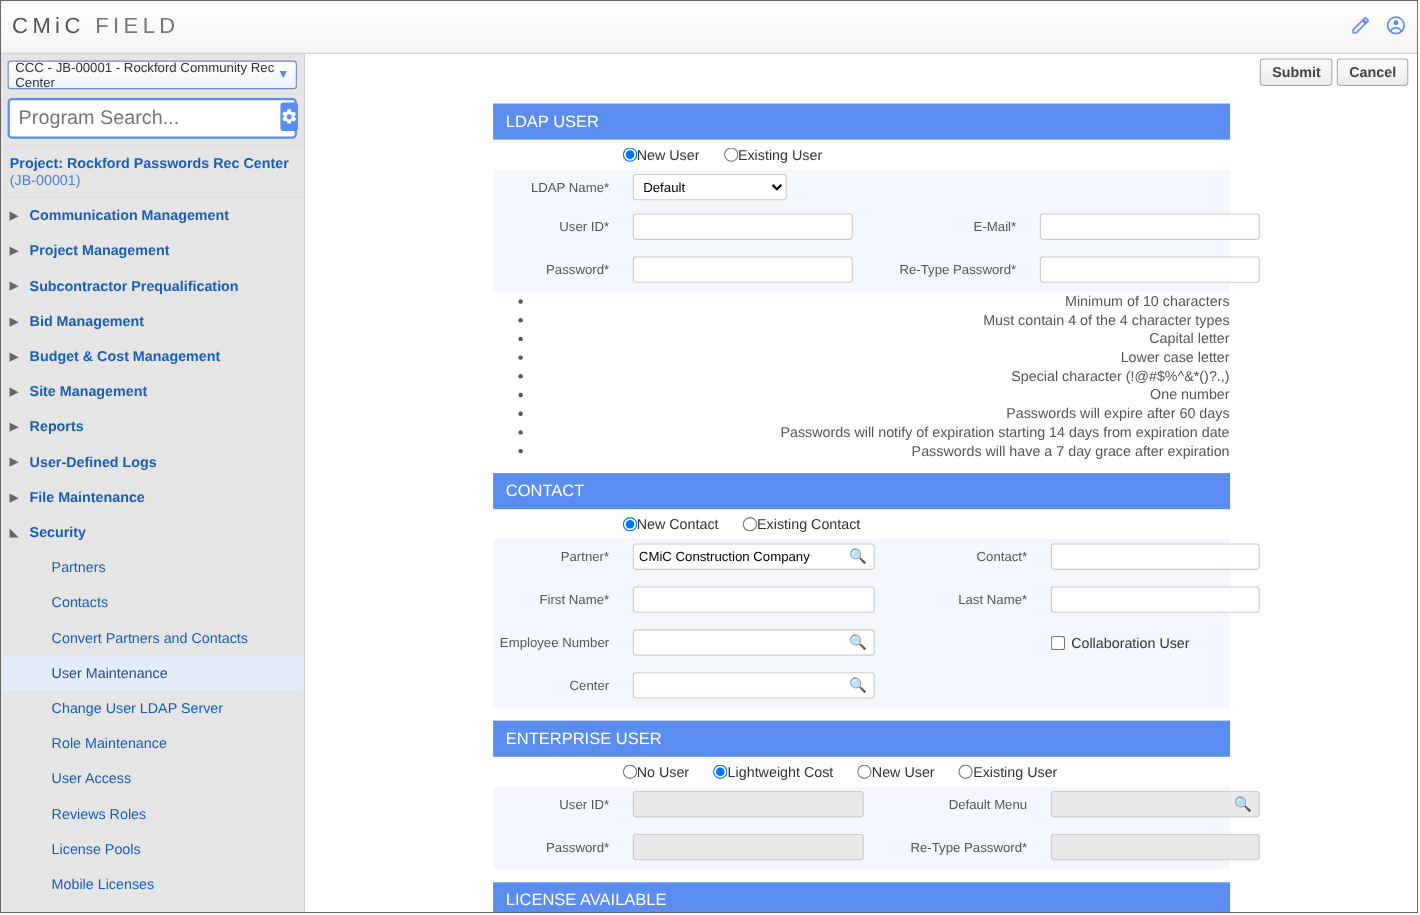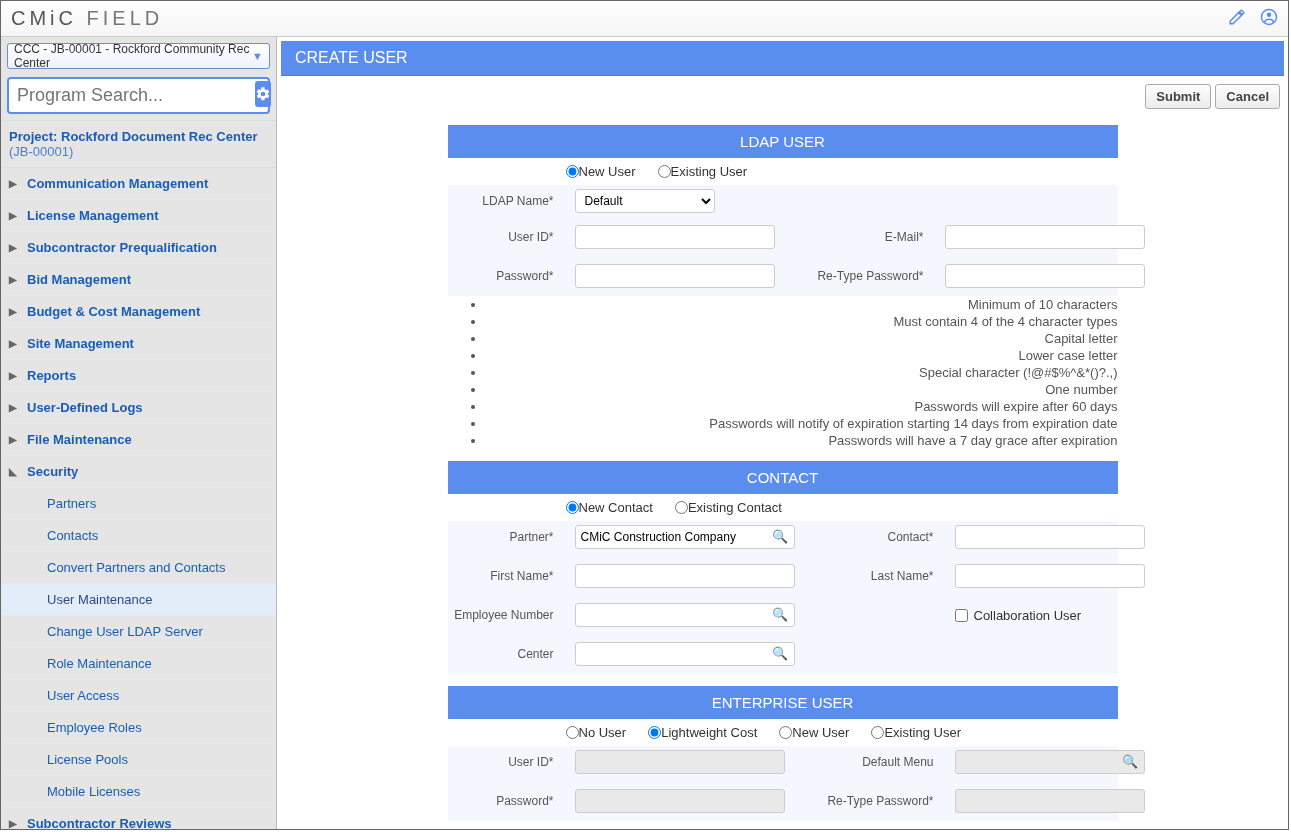--- a/index.html
+++ b/index.html
@@ -12,21 +12,21 @@
 }
 .app-frame {
   border: 1px solid #666;
   width: 1289px;
   height: 830px;
   display: flex;
   flex-direction: column;
   position: relative;
 }
 .topbar {
-  height: 36px;
+  height: 48px;
   border-bottom: 1px solid #ccc;
   display: flex;
   align-items: center;
   padding: 0 10px;
   background: linear-gradient(#fff, #f5f5f5);
 }
 .brand { font-size: 20px; letter-spacing: 4px; color: #777; font-family: "Arial Narrow", Arial, sans-serif; }
 .brand .bold { color: #555; }
 .topbar-icons { margin-left: auto; display: flex; gap: 14px; color: #5b8def; }
 .topbar-icons svg { width: 18px; height: 18px; cursor: pointer; }
@@ -123,21 +123,20 @@
 .content-inner { padding: 0 12px 20px 12px; display: flex; flex-direction: column; align-items: center; }
 .section {
   width: 670px;
   margin-top: 12px;
 }
 .section-header {
   background: #5b8def;
   color: #fff;
   padding: 8px 12px;
   font-size: 15px;
-  text-align: center;
 }
 .section-body { background: #fff; border-top: none; }
 .radio-row { padding: 6px 0; display: flex; gap: 22px; padding-left: 118px; font-size: 13px; }
 .radio-row label { display: flex; align-items: center; gap: 0; }
 .form-grid {
   display: grid;
   grid-template-columns: 112px 210px 36px 130px 180px;
   row-gap: 6px;
   align-items: center;
   background: #f4f7fd;
@@ -195,30 +194,30 @@
       </div>
       <div class="search-wrap">
         <input type="text" placeholder="Program Search..." style="">
         <div class="gear-btn">
           <svg width="16" height="16" viewBox="0 0 24 24" fill="currentColor">
               <path d="M19.14 12.94a7.14 7.14 0 0 0 .05-.94 7.14 7.14 0 0 0-.05-.94l2.03-1.58a.5.5 0 0 0 .12-.64l-1.92-3.32a.5.5 0 0 0-.61-.22l-2.39.96a7.03 7.03 0 0 0-1.62-.94l-.36-2.54A.5.5 0 0 0 13.9 2h-3.84a.5.5 0 0 0-.49.42l-.36 2.54c-.58.24-1.12.56-1.62.94l-2.39-.96a.5.5 0 0 0-.61.22L2.67 8.48a.5.5 0 0 0 .12.64l2.03 1.58c-.03.31-.05.63-.05.94s.02.63.05.94l-2.03 1.58a.5.5 0 0 0-.12.64l1.92 3.32c.14.24.43.34.61.22l2.39-.96c.5.38 1.04.7 1.62.94l.36 2.54c.4.24.25.42.49.42h3.84c.24 0 .45-.18.49-.42l.36-2.54c.58-.24 1.12-.56 1.62-.94l2.39.96c.24.1.5 0 .61-.22l1.92-3.32a.5.5 0 0 0-.12-.64l-2.03-1.58zM12 15.5A3.5 3.5 0 1 1 12 8.5a3.5 3.5 0 0 1 0 7z"></path>
             </svg>
         </div>
       </div>
       <div class="project-title">
-        <span>Project: </span><span>Rockford Document Rec Center </span><span class="job">(JB-00001)</span>
+        <span>Project: </span><span>Rockford Passwords Rec Center </span><span class="job">(JB-00001)</span>
       </div>
       <div id="nav-top">
           <div class="nav-item">
             <span class="tri">▶</span>
             <span>Communication Management</span>
           </div>
           <div class="nav-item">
             <span class="tri">▶</span>
-            <span>License Management</span>
+            <span>Project Management</span>
           </div>
           <div class="nav-item">
             <span class="tri">▶</span>
             <span>Subcontractor Prequalification</span>
           </div>
           <div class="nav-item">
             <span class="tri">▶</span>
             <span>Bid Management</span>
           </div>
           <div class="nav-item">
@@ -247,34 +246,33 @@
         <span>Security</span>
       </div>
       <div id="nav-security-subs">
           <div class="nav-sub">Partners</div>
           <div class="nav-sub">Contacts</div>
           <div class="nav-sub">Convert Partners and Contacts</div>
           <div class="nav-sub active">User Maintenance</div>
           <div class="nav-sub">Change User LDAP Server</div>
           <div class="nav-sub">Role Maintenance</div>
           <div class="nav-sub">User Access</div>
-          <div class="nav-sub">Employee Roles</div>
+          <div class="nav-sub">Reviews Roles</div>
           <div class="nav-sub">License Pools</div>
           <div class="nav-sub">Mobile Licenses</div>
         </div>
       <div id="nav-bottom">
           <div class="nav-item">
             <span class="tri">▶</span>
             <span>Subcontractor Reviews</span>
           </div>
         </div>
     </div>
 
     <div class="main">
-      <div class="page-header">CREATE USER</div>
       <div class="action-bar">
         <button class="btn">Submit</button>
         <button class="btn">Cancel</button>
       </div>
       <div class="content-inner">
 
         <div class="section">
           <div class="section-header">LDAP USER</div>
           <div class="section-body">
             <div class="radio-row">

